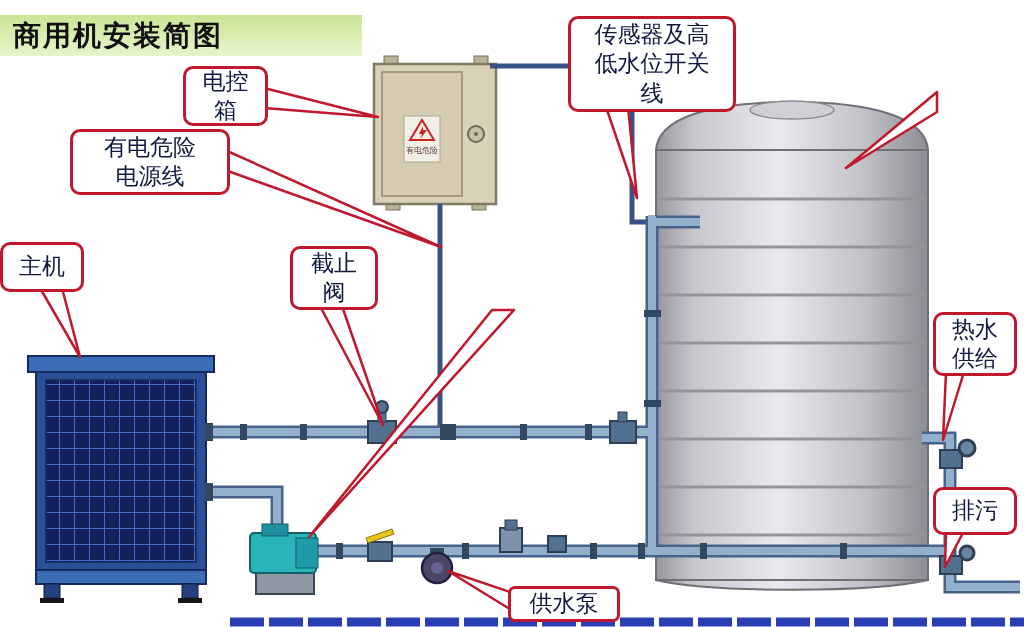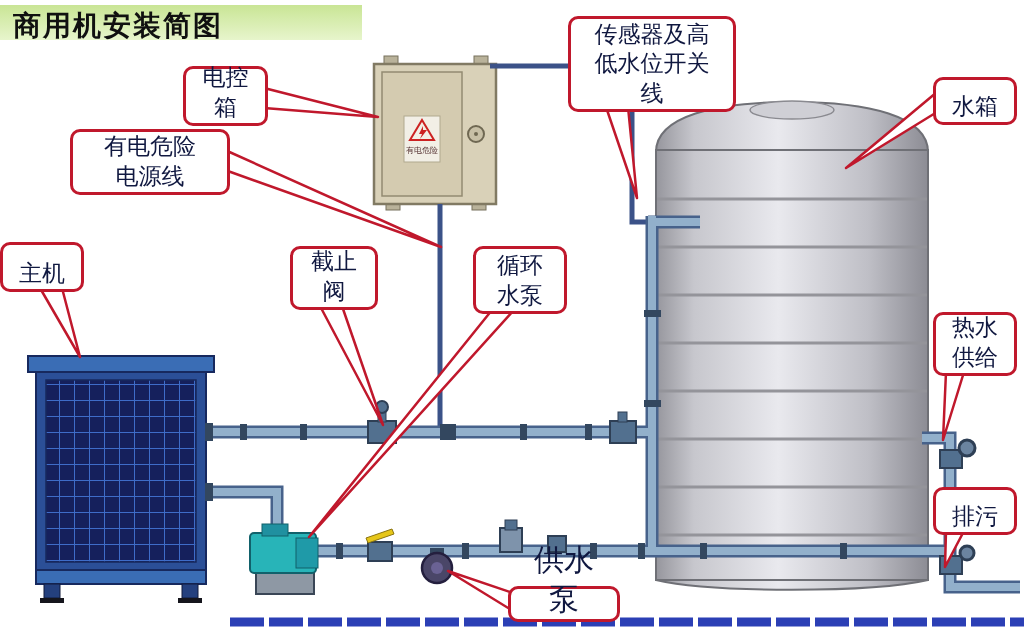--- a/index.html
+++ b/index.html
@@ -1,27 +1,27 @@
 <!DOCTYPE html>
 <html><head>
 <meta charset="utf-8">
 <style>
   html,body{margin:0;padding:0;background:#fff;}
   #stage{position:relative;width:1024px;height:627px;overflow:hidden;background:#fff;
          font-family:"DejaVu Serif",serif;}
   #scene{position:absolute;left:0;top:0;z-index:1;}
-  .title-band{position:absolute;left:0;top:5px;width:362px;height:35px;z-index:3;
+  .title-band{position:absolute;left:0;top:15px;width:362px;height:41px;z-index:3;
     background:linear-gradient(#c9e595,#e7f5cc);
     font-family:"Liberation Sans",sans-serif;font-weight:bold;font-size:28px;color:#101010;
     line-height:41px;padding-left:13px;box-sizing:border-box;letter-spacing:2px;}
   .callout{position:absolute;z-index:3;background:#fff;border:3px solid #c0182c;border-radius:10px;
-    display:flex;align-items:flex-end;justify-content:center;text-align:center;box-sizing:border-box;
+    display:flex;align-items:center;justify-content:center;text-align:center;box-sizing:border-box;
     color:#101840;font-size:23px;line-height:1.28;padding:1px 16px;}
   .callout span{white-space:pre-line;}
-  .callout.small{font-size:30px;}
+  .callout.small{font-size:23px;border-radius:7px;}
 </style>
 </head>
 <body>
 
 <div id="stage">
 
   <svg id="scene" width="1024" height="627" viewBox="0 0 1024 627">
     <defs>
       <linearGradient id="tankGrad" x1="0" y1="0" x2="1" y2="0">
         <stop offset="0" stop-color="#96969d"></stop>
@@ -186,32 +186,25 @@
     <span>有电危险
 电源线</span>
   </div>
   <div class="callout" style="left:0;top:242px;width:84px;height:50px">
     <span>主机</span>
   </div>
   <div class="callout" style="left:290px;top:246px;width:88px;height:64px">
     <span>截止
 阀</span>
   </div>
-  <div class="callout" style="left:473px;top:246px;width:94px;height:68px">
-    <span>循环
-水泵</span>
-  </div>
   <div class="callout" style="left:568px;top:16px;width:168px;height:96px">
     <span>传感器及高
 低水位开关
 线</span>
   </div>
-  <div class="callout" style="left:933px;top:77px;width:84px;height:48px">
-    <span>水箱</span>
-  </div>
   <div class="callout" style="left:933px;top:312px;width:84px;height:64px">
     <span>热水
 供给</span>
   </div>
   <div class="callout" style="left:933px;top:487px;width:84px;height:48px">
     <span>排污</span>
   </div>
   <div class="callout small" style="left:508px;top:586px;width:112px;height:36px">
     <span>供水泵</span>
   </div>

